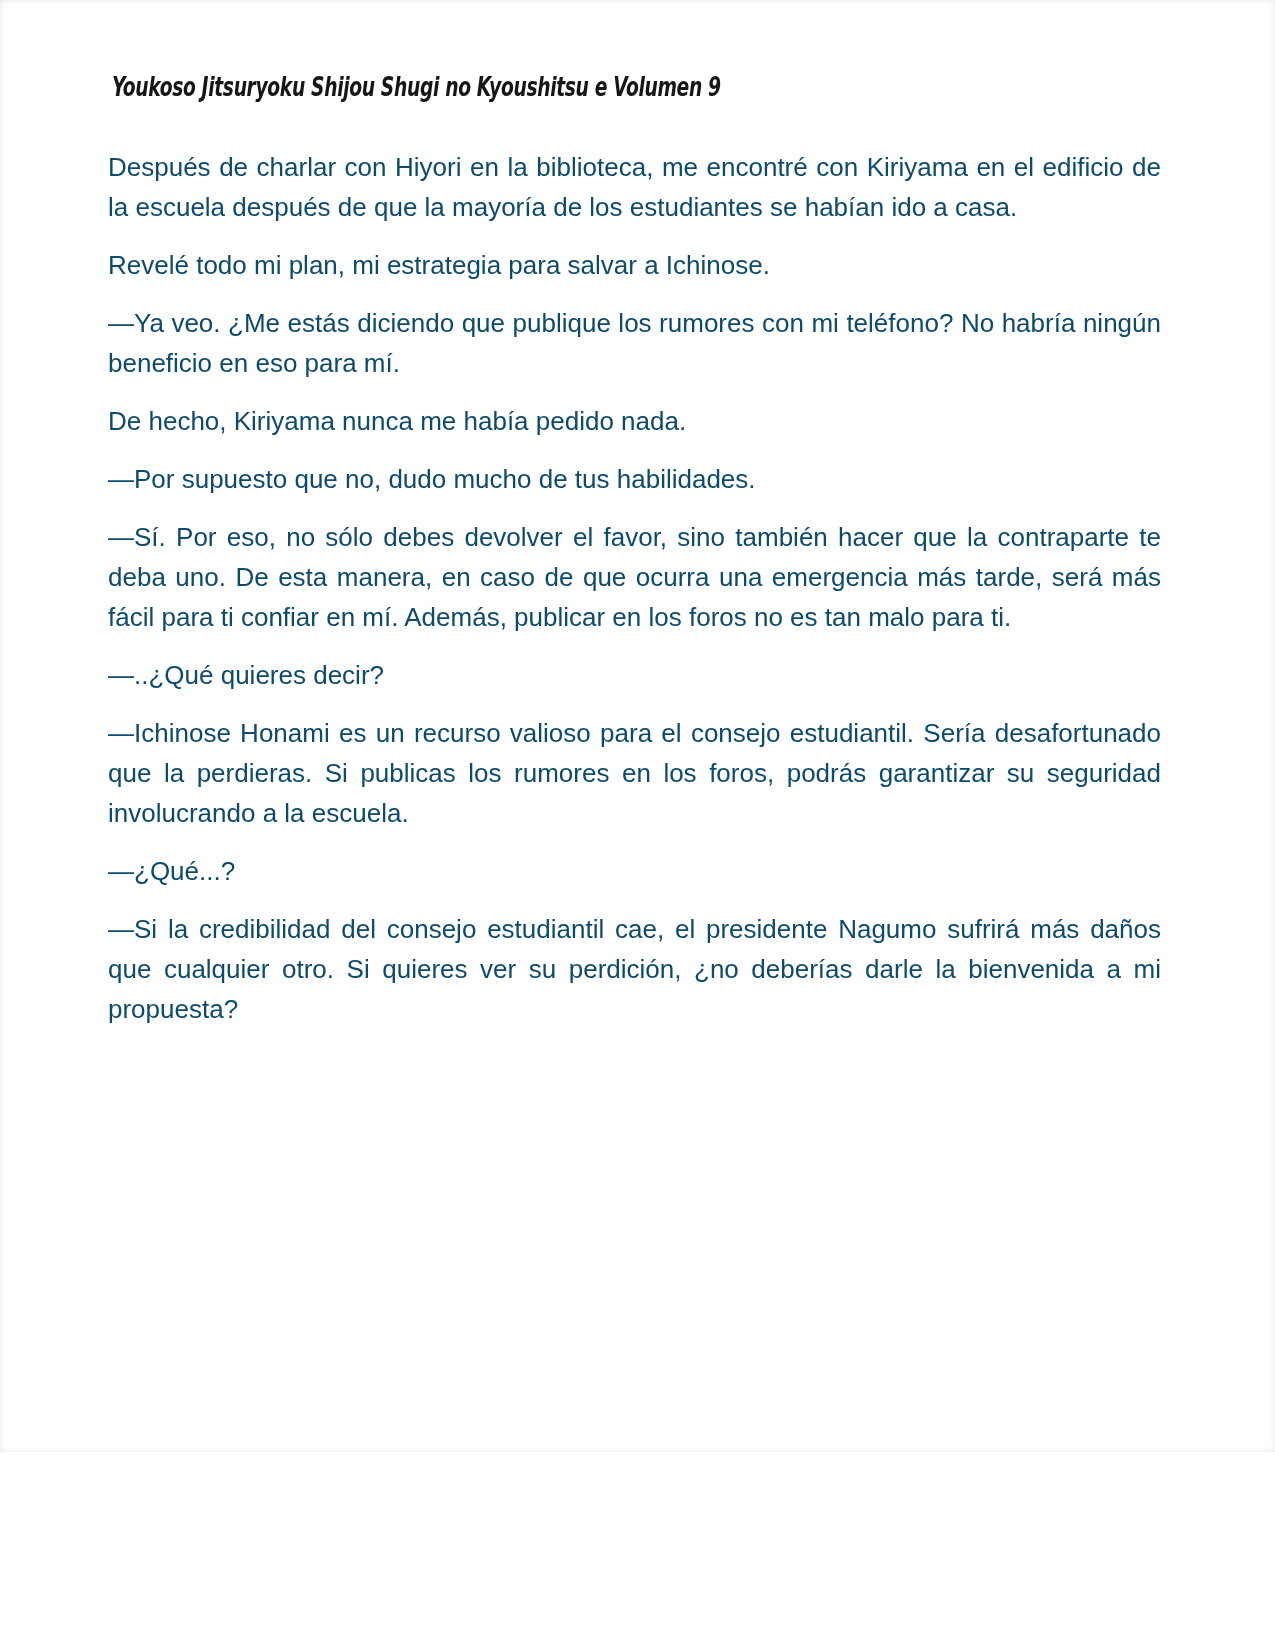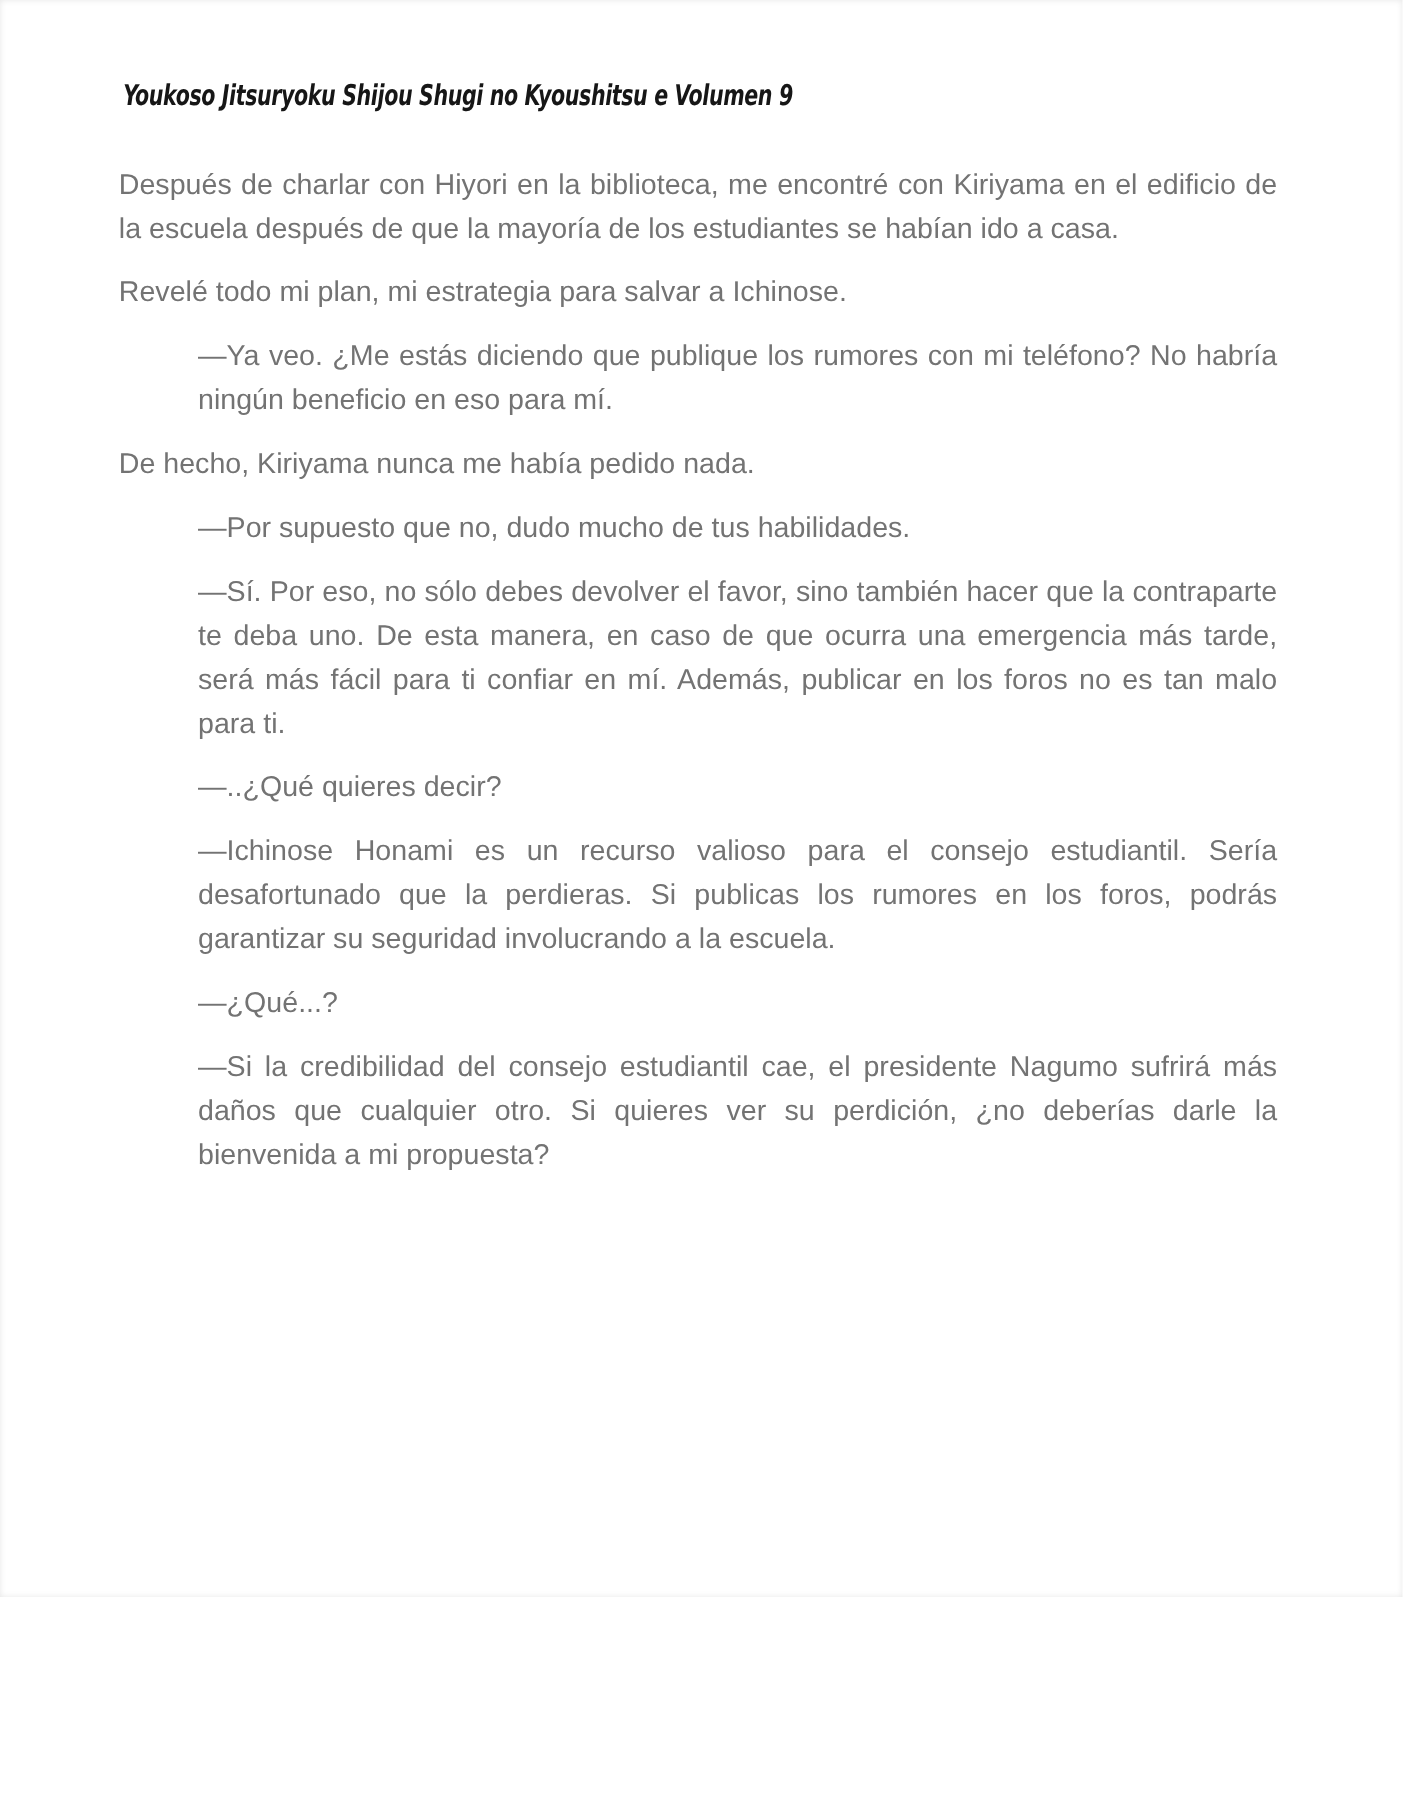--- a/index.html
+++ b/index.html
@@ -39,28 +39,27 @@
   }
   .page-body {
     position: absolute;
     left: 108px;
     top: 147px;
     width: 1053px;
     font-family: "Liberation Sans", sans-serif;
     font-size: 26px;
     line-height: 40px;
     text-align: justify;
-    color: #737373;
+    color: #0c4a6e;
   }
   .page-body p {
     margin: 0 0 18px 0;
     padding: 0;
   }
   .page-body p.dialogue {
-    margin-left: 72px;
   }
   .page-footer {
     position: absolute;
     left: 112px;
     top: 1549px;
     width: 1052px;
     display: flex;
     justify-content: space-between;
     align-items: flex-start;
     flex-direction: column;

